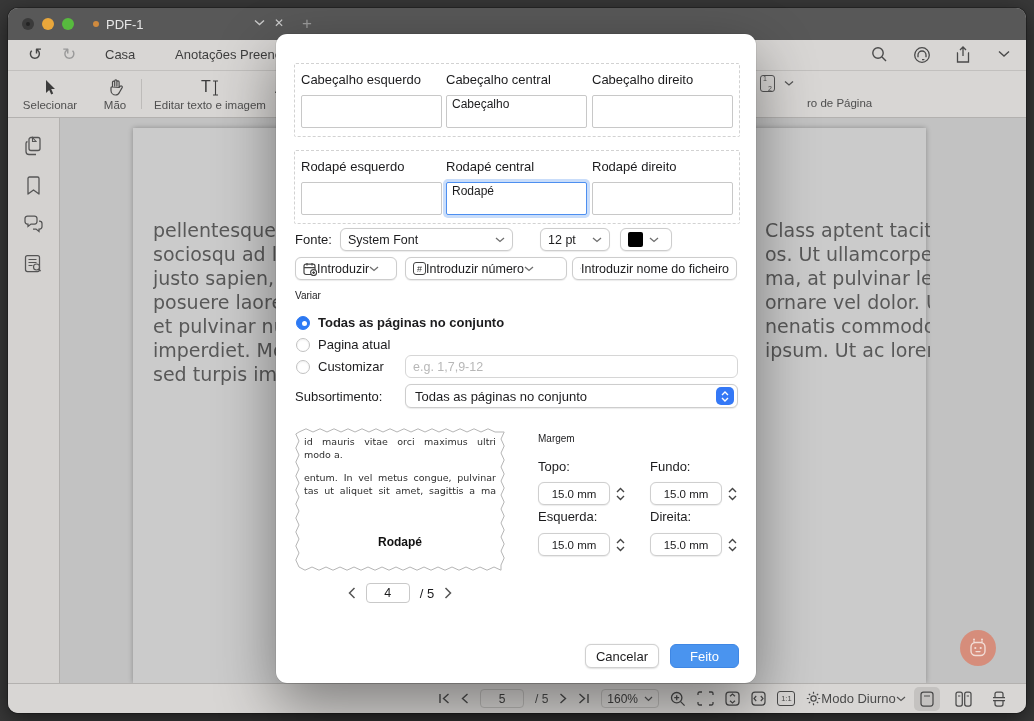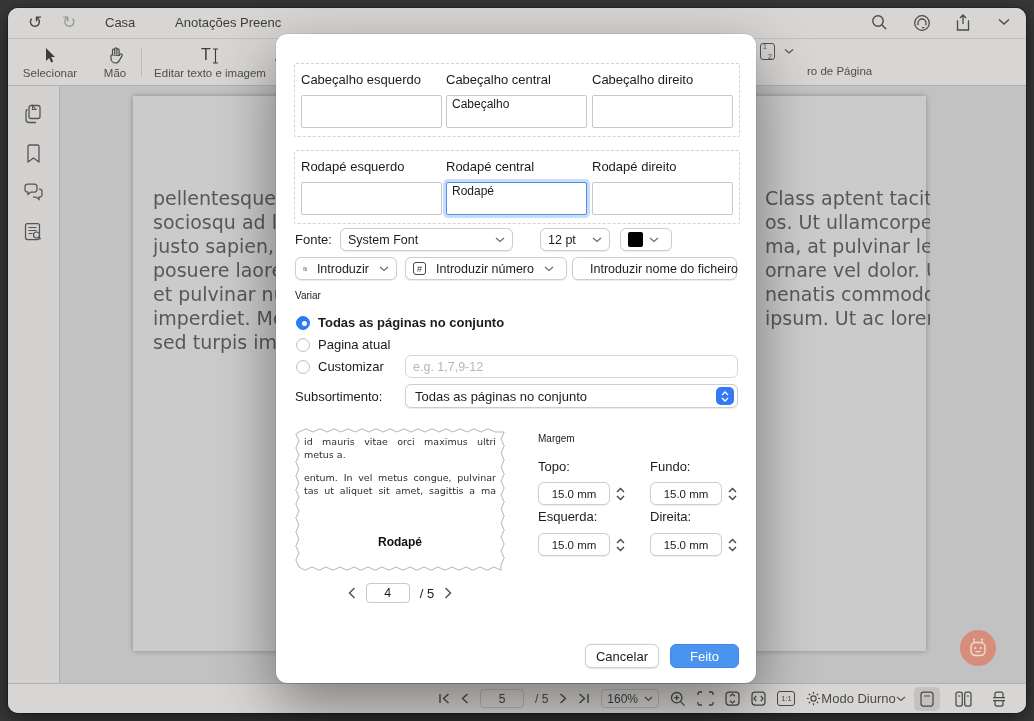--- a/index.html
+++ b/index.html
@@ -88,21 +88,21 @@
   .fs-input.focused { border:1.5px solid #4d8ff0; box-shadow:0 0 0 3px rgba(77,143,240,.30); }
   .dlg-label { font-size:13px; color:#1c1c1e; white-space:nowrap; }
   .select { border:1px solid #cdcdcd; border-radius:6px; background:#fff; height:23px;
             display:flex; align-items:center; padding:0 7px; font-size:12.5px; color:#1c1c1e;
             box-shadow:0 .5px 1px rgba(0,0,0,.08); }
   .select .grow { flex:1 1 auto; white-space:nowrap; overflow:hidden; }
   .chev { color:#6e6e6e; flex:0 0 auto; }
   .colorwell { gap:6px; }
   .swatch { width:15px; height:15px; background:#000; border-radius:2px; }
   .pillbtn { border:1px solid #cdcdcd; border-radius:6px; background:#fff; height:23px;
-             display:flex; align-items:center; gap:10px; padding:0 7px; font-size:12.5px; color:#1c1c1e;
+             display:flex; align-items:center; gap:0; padding:0 7px; font-size:12.5px; color:#1c1c1e;
              box-shadow:0 .5px 1px rgba(0,0,0,.08); white-space:nowrap; }
   .hashbox { width:13px; height:13px; border:1.2px solid #444; border-radius:3px; font-size:9px;
              display:flex; align-items:center; justify-content:center; color:#333; }
   .sec-title { font-size:10px; color:#1c1c1e; }
   .radio-row { position:absolute; display:flex; align-items:center; gap:8px; }
   .radio { width:14px; height:14px; border-radius:50%; border:1px solid #c2c2c2; background:#fff;
            box-shadow:inset 0 1px 2px rgba(0,0,0,.06); }
   .radio.on { background:#2e7bf6; border-color:#2e7bf6; position:relative; }
   .radio.on::after { content:""; position:absolute; left:4.5px; top:4.5px; width:5px; height:5px; border-radius:50%; background:#fff; }
   .radio-lb { font-size:13px; color:#1c1c1e; }
@@ -140,20 +140,34 @@
   .btn.done { left:394px; top:610px; width:69px; background:#4a94ef; border:1px solid #3f87e4; color:#fff; }
 
   svg.ic { display:block; }
 </style>
 </head>
 <body>
 
 <div class="stage">
   <div class="window">
 
+    <div class="titlebar">
+      <span class="tl dark"></span>
+      <span class="tl yellow"></span>
+      <span class="tl green"></span>
+      <span class="tab-dot"></span>
+      <span class="tab-title">PDF-1</span>
+      <span class="tab-chevron">
+        <svg class="ic" width="11" height="7" viewBox="0 0 11 7">
+            <path d="M1 1.5l4.5 4 4.5-4" fill="none" stroke="currentColor" stroke-width="1.4"></path>
+          </svg>
+      </span>
+      <span class="tab-close">✕</span>
+      <span class="newtab">+</span>
+    </div>
 
     <div class="toolbar">
       <div class="tb-row1">
         <span class="tb-undo">↺</span>
         <span class="tb-redo">↻</span>
         <span class="tb-menu" style="left:97px">Casa</span>
         <span class="tb-menu" style="left:167px">Anotações</span>
         <span class="tb-menu" style="left:232px">Preenc</span>
         <span class="tb-ic" style="left:863px">
           <svg class="ic" width="17" height="17" viewBox="0 0 17 17">
@@ -486,21 +500,21 @@
           </svg>
       </span>
     </div>
 
     <div class="preview">
       <svg class="zz" width="210" height="143">
         <polygon id="zigzag-poly" fill="#ffffff" stroke="#b5b5b5" stroke-width="1" points="4.0,4.0 11.0,0.8 18.0,4.0 25.0,0.8 32.0,4.0 39.0,0.8 46.0,4.0 53.0,0.8 60.0,4.0 67.0,0.8 74.0,4.0 81.0,0.8 88.0,4.0 95.0,0.8 102.0,4.0 109.0,0.8 116.0,4.0 123.0,0.8 130.0,4.0 137.0,0.8 144.0,4.0 151.0,0.8 158.0,4.0 165.0,0.8 172.0,4.0 179.0,0.8 186.0,4.0 193.0,0.8 200.0,4.0 209.2,4.0 206.0,11.0 209.2,18.0 206.0,25.0 209.2,32.0 206.0,39.0 209.2,46.0 206.0,53.0 209.2,60.0 206.0,67.0 209.2,74.0 206.0,81.0 209.2,88.0 206.0,95.0 209.2,102.0 206.0,109.0 209.2,116.0 206.0,123.0 209.2,130.0 206.0,137.0 206.0,142.2 199.0,139.0 192.0,142.2 185.0,139.0 178.0,142.2 171.0,139.0 164.0,142.2 157.0,139.0 150.0,142.2 143.0,139.0 136.0,142.2 129.0,139.0 122.0,142.2 115.0,139.0 108.0,142.2 101.0,139.0 94.0,142.2 87.0,139.0 80.0,142.2 73.0,139.0 66.0,142.2 59.0,139.0 52.0,142.2 45.0,139.0 38.0,142.2 31.0,139.0 24.0,142.2 17.0,139.0 10.0,142.2 4.0,139.0 0.8,132.0 4.0,125.0 0.8,118.0 4.0,111.0 0.8,104.0 4.0,97.0 0.8,90.0 4.0,83.0 0.8,76.0 4.0,69.0 0.8,62.0 4.0,55.0 0.8,48.0 4.0,41.0 0.8,34.0 4.0,27.0 0.8,20.0 4.0,13.0 0.8,6.0"></polygon>
       </svg>
       <div class="pv-body">
         <div class="pv-line jz">id mauris vitae orci maximus ultri</div>
-        <div class="pv-line">metus a.</div>
+        <div class="pv-line">modo a.</div>
         <div class="pv-gap"></div>
         <div class="pv-line jz">entum. In vel metus congue, pulvinar</div>
         <div class="pv-line jz">tas ut aliquet sit amet, sagittis a ma</div>
       </div>
       <div class="pv-footer">Rodapé</div>
     </div>
     <div class="pager">
       <span class="pager-chev">
         <svg class="ic" width="8" height="12" viewBox="0 0 8 12">
             <path d="M6.5 1L1.5 6l5 5" fill="none" stroke="currentColor" stroke-width="1.5"></path>

